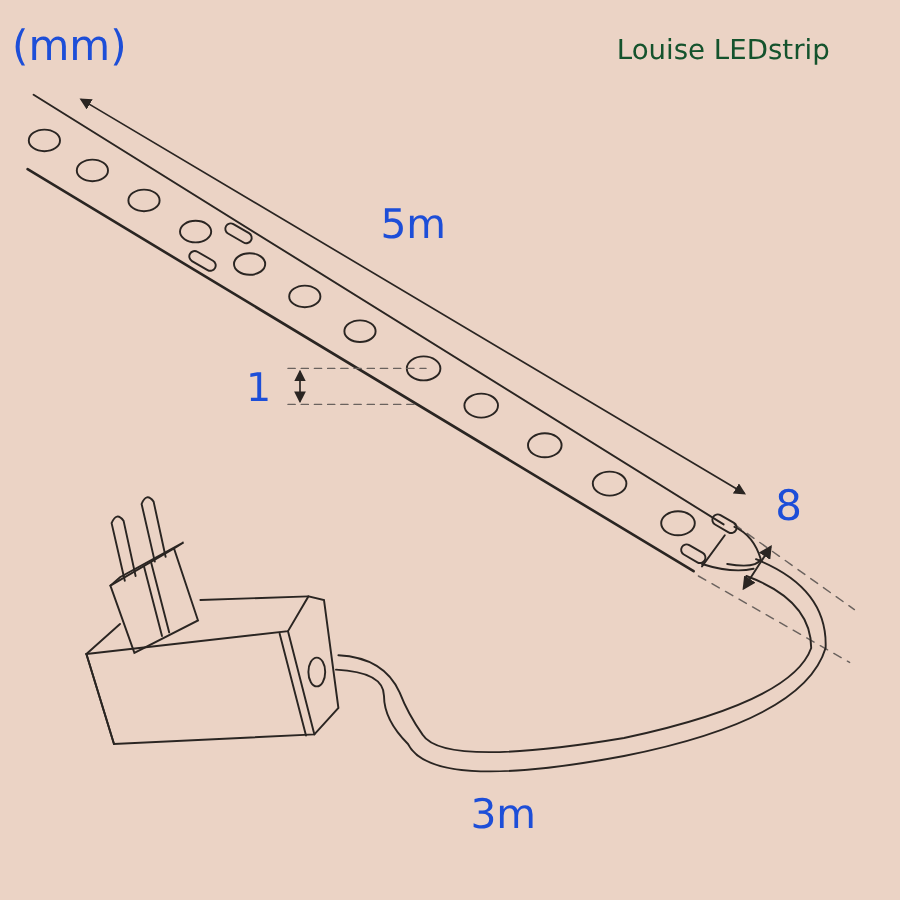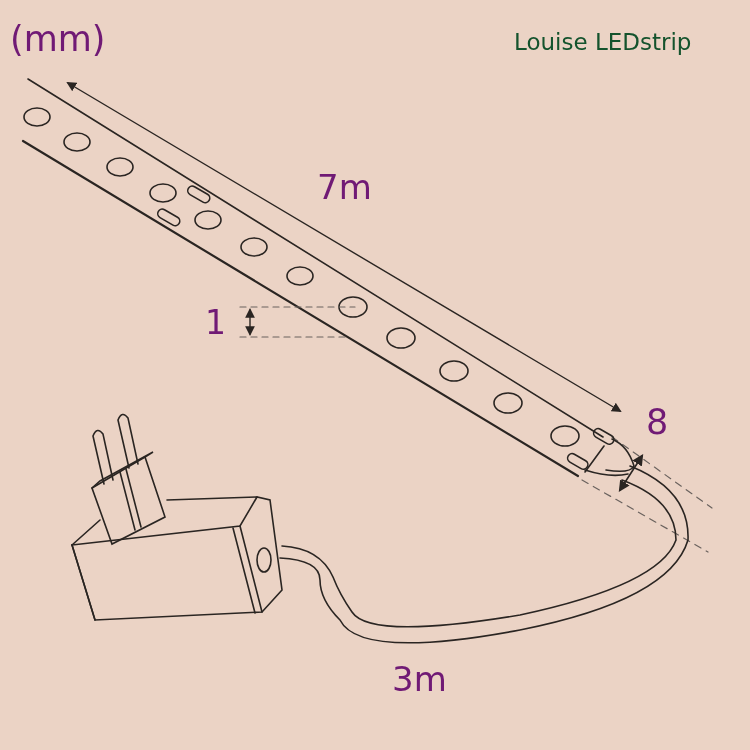--- a/index.html
+++ b/index.html
@@ -1,17 +1,17 @@
 <!DOCTYPE html>
 <html><head>
 <meta charset="utf-8">
 <style>
   html, body { margin:0; padding:0; }
   body { width:750px; height:750px; background:#ebd3c5; position:relative; overflow:hidden; font-family:"DejaVu Sans", sans-serif; }
-  .lbl { position:absolute; color:#701a75; line-height:1; white-space:nowrap; }
+  .lbl { position:absolute; color:#1d4ed8; line-height:1; white-space:nowrap; }
   #unit { left:10px; top:22px; font-size:35px; }
   #brand { left:514px; top:31px; font-size:23px; color:#14532d; }
   #len5 { left:317px; top:170px; font-size:34px; }
   #dim1 { left:205px; top:306px; font-size:33px; }
   #dim8 { left:646px; top:405px; font-size:35px; }
   #len3 { left:392px; top:662px; font-size:34px;text-align:right; }
   svg { position:absolute; left:0; top:0; }
 </style>
 </head>
 <body>
@@ -79,16 +79,16 @@
       <line x1="120" y1="472" x2="135" y2="530"></line>
       <line x1="126" y1="469" x2="141" y2="527"></line>
       <path d="M104 484 L93 436 Q97 426 103 434 L113 480"></path>
       <path d="M129 468 L118 420 Q122 410 128 418 L138 464"></path>
     </g>
   </g>
 </svg>
 
 <div class="lbl" id="unit">(mm)</div>
 <div class="lbl" id="brand">Louise LEDstrip</div>
-<div class="lbl" id="len5">7m</div>
+<div class="lbl" id="len5">5m</div>
 <div class="lbl" id="dim1">1</div>
 <div class="lbl" id="dim8">8</div>
 <div class="lbl" id="len3">3m</div>
 
 </body></html>

